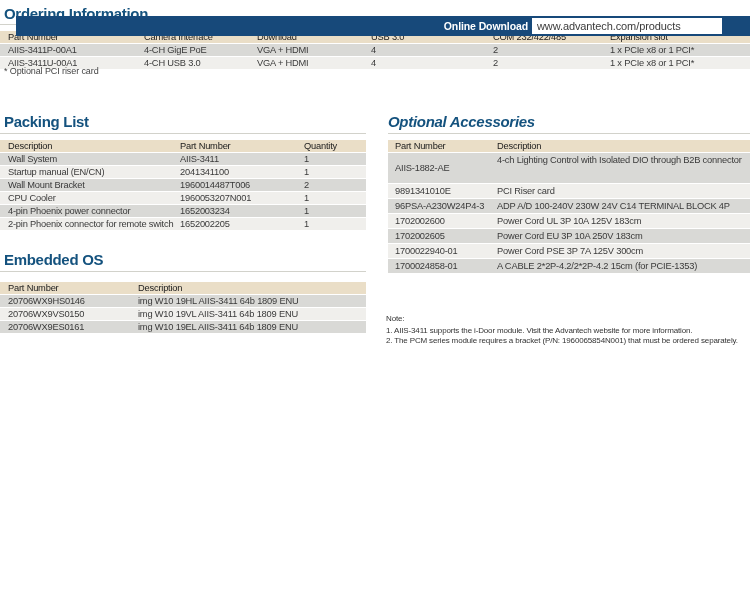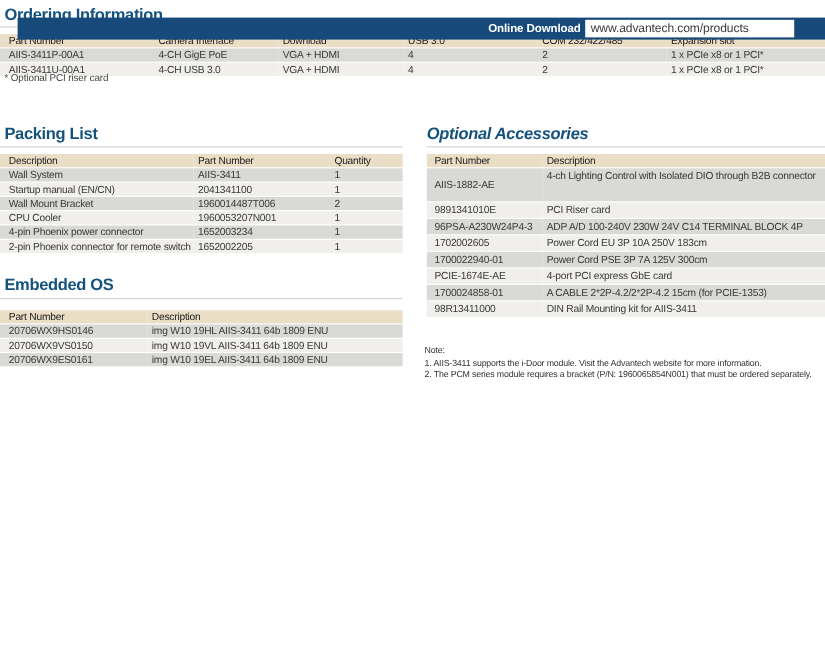--- a/index.html
+++ b/index.html
@@ -167,38 +167,34 @@
       </tr>
       <tr>
         <td class="pl7">9891341010E</td>
         <td>PCI Riser card</td>
       </tr>
       <tr>
         <td class="pl7">96PSA-A230W24P4-3</td>
         <td>ADP A/D 100-240V 230W 24V C14 TERMINAL BLOCK 4P</td>
       </tr>
       <tr>
+        <td class="pl7">1702002600</td>
+        <td>Power Cord UL 3P 10A 125V 183cm</td>
+      </tr>
+      <tr>
         <td class="pl7">1702002605</td>
         <td>Power Cord EU 3P 10A 250V 183cm</td>
       </tr>
       <tr>
         <td class="pl7">1700022940-01</td>
         <td>Power Cord PSE 3P 7A 125V 300cm</td>
       </tr>
       <tr>
-        <td class="pl7">PCIE-1674E-AE</td>
-        <td>4-port PCI express GbE card</td>
-      </tr>
-      <tr>
         <td class="pl7">1700024858-01</td>
         <td>A CABLE 2*2P-4.2/2*2P-4.2 15cm (for PCIE-1353)</td>
-      </tr>
-      <tr>
-        <td class="pl7">98R13411000</td>
-        <td>DIN Rail Mounting kit for AIIS-3411</td>
       </tr>
     </tbody>
   </table>
 </div>
 
 <div class="abs notes" style="left:386px;top:314px;width:364px;">
   <div class="note-label">Note:</div>
   <div>1.  AIIS-3411 supports the i-Door module. Visit the Advantech website for more information.</div>
   <div>2.  The PCM series module requires a bracket (P/N: 1960065854N001) that must be ordered separately.</div>
 </div>

